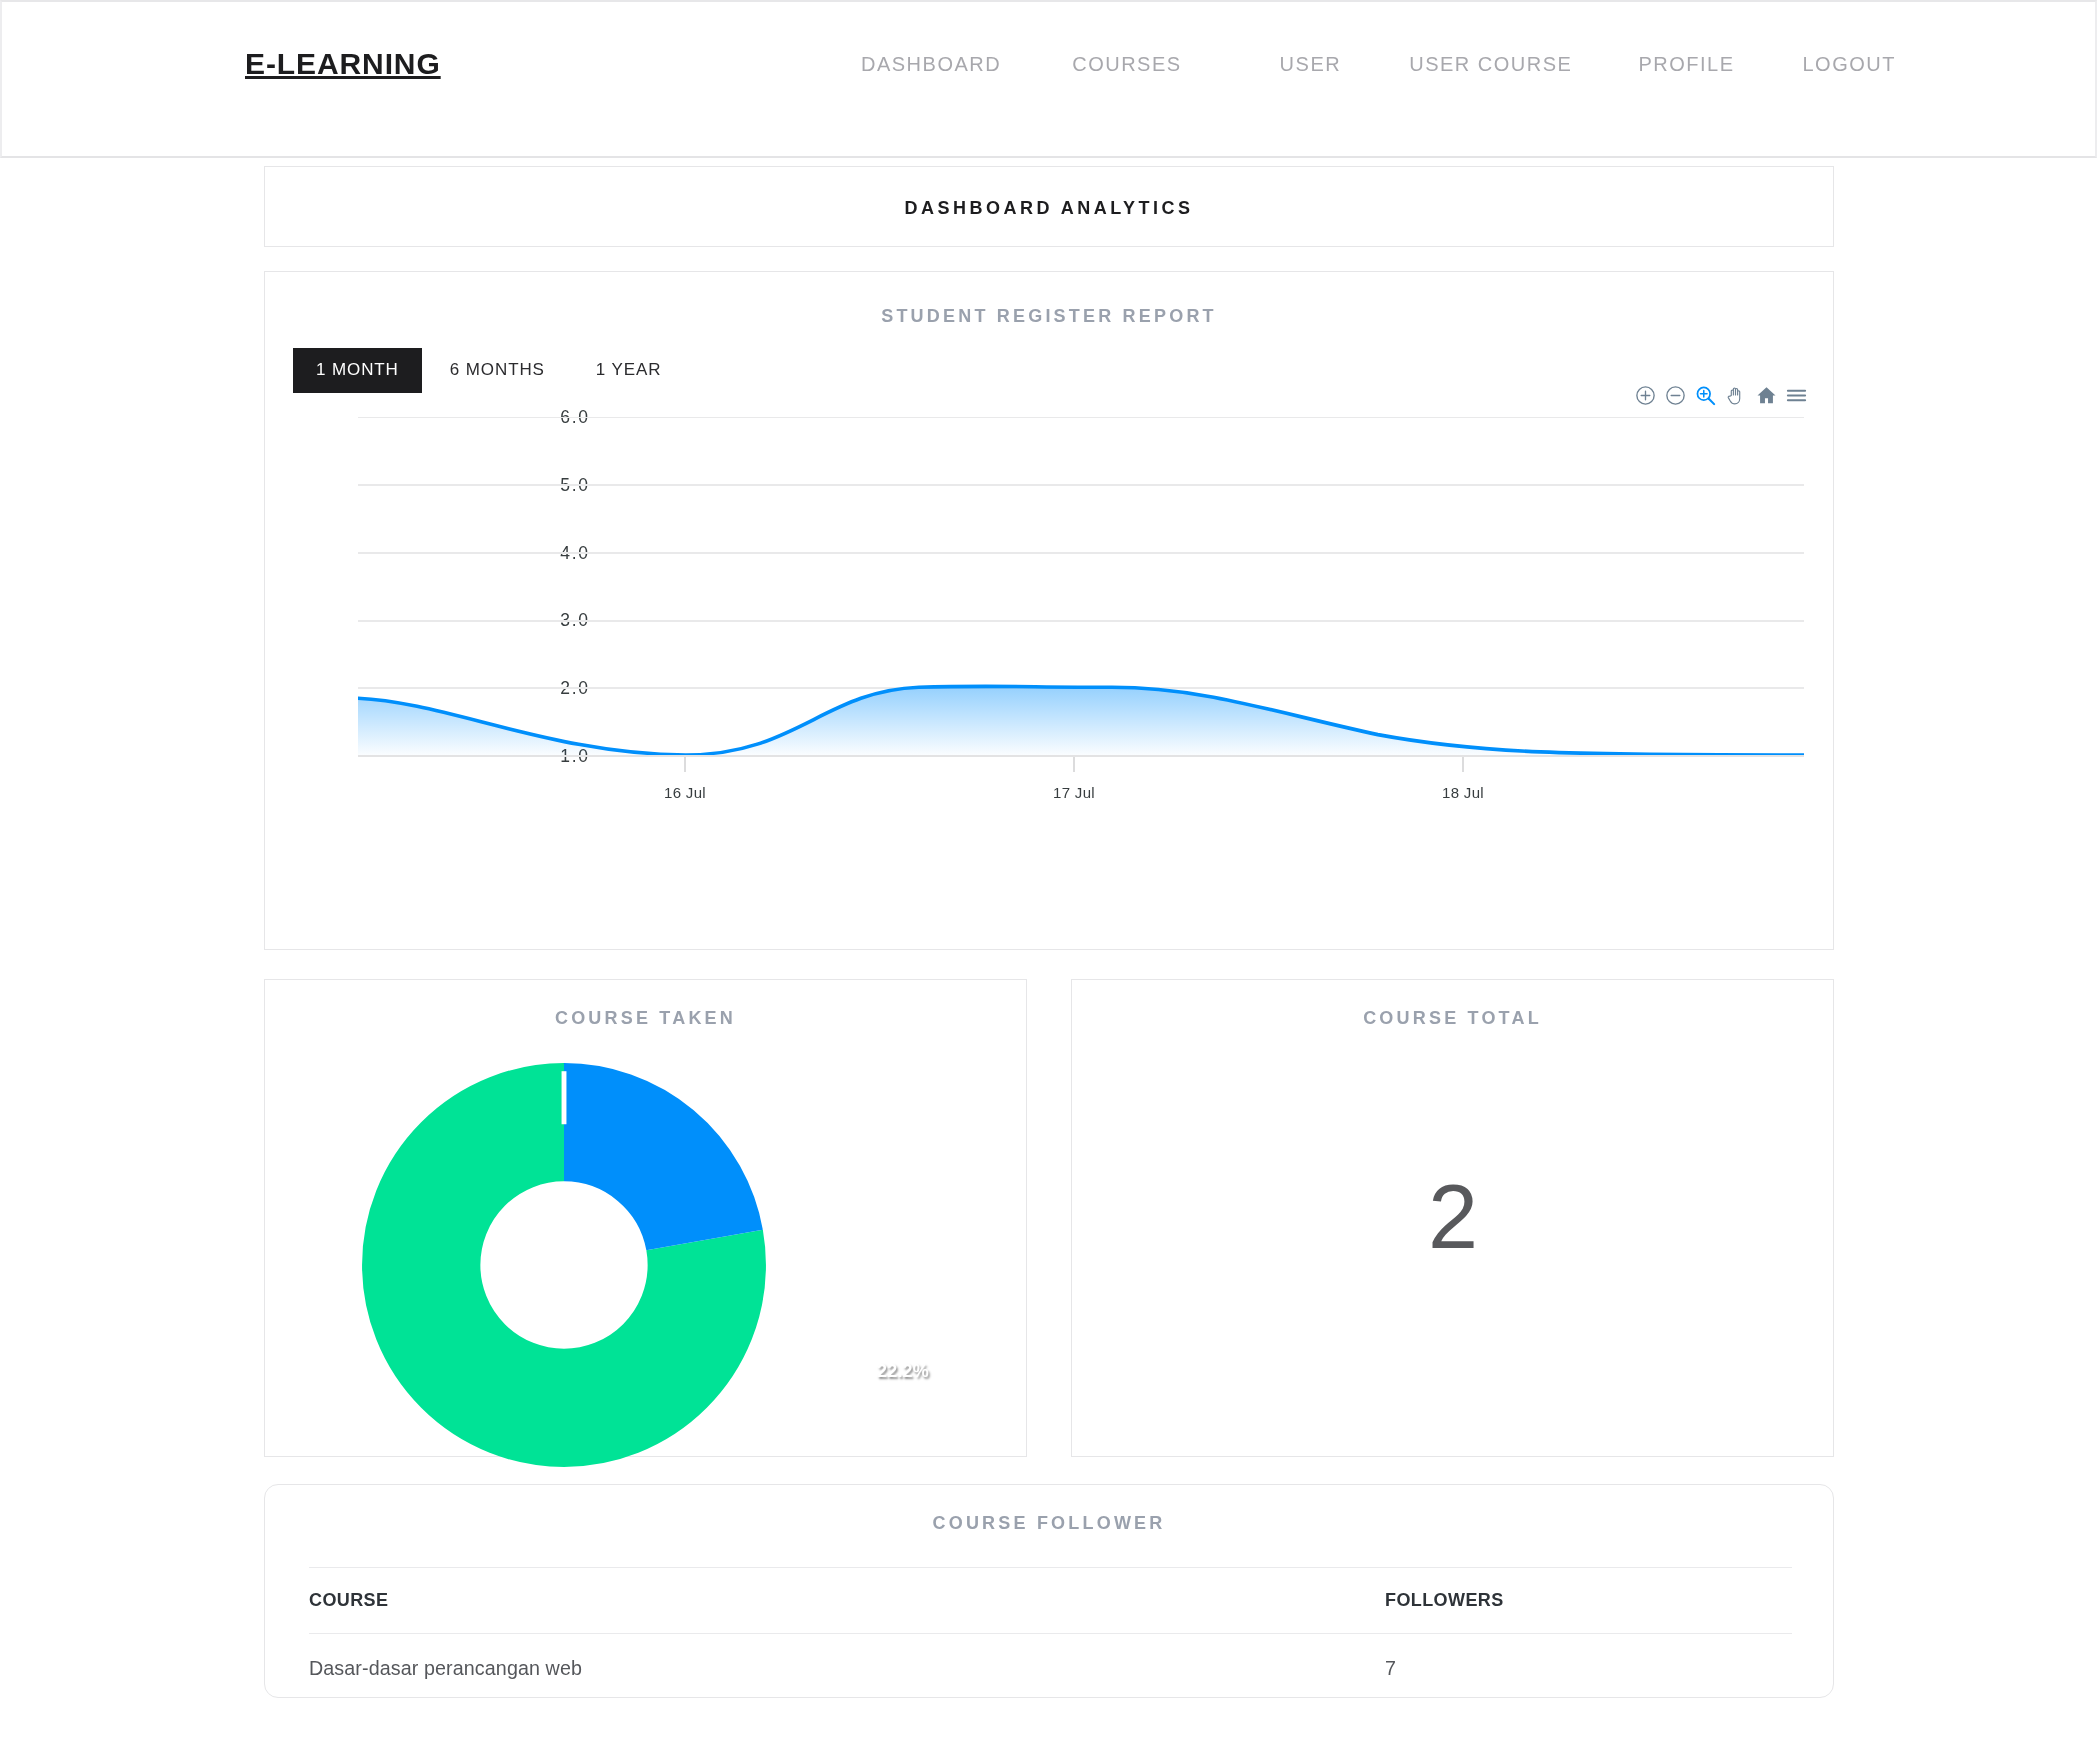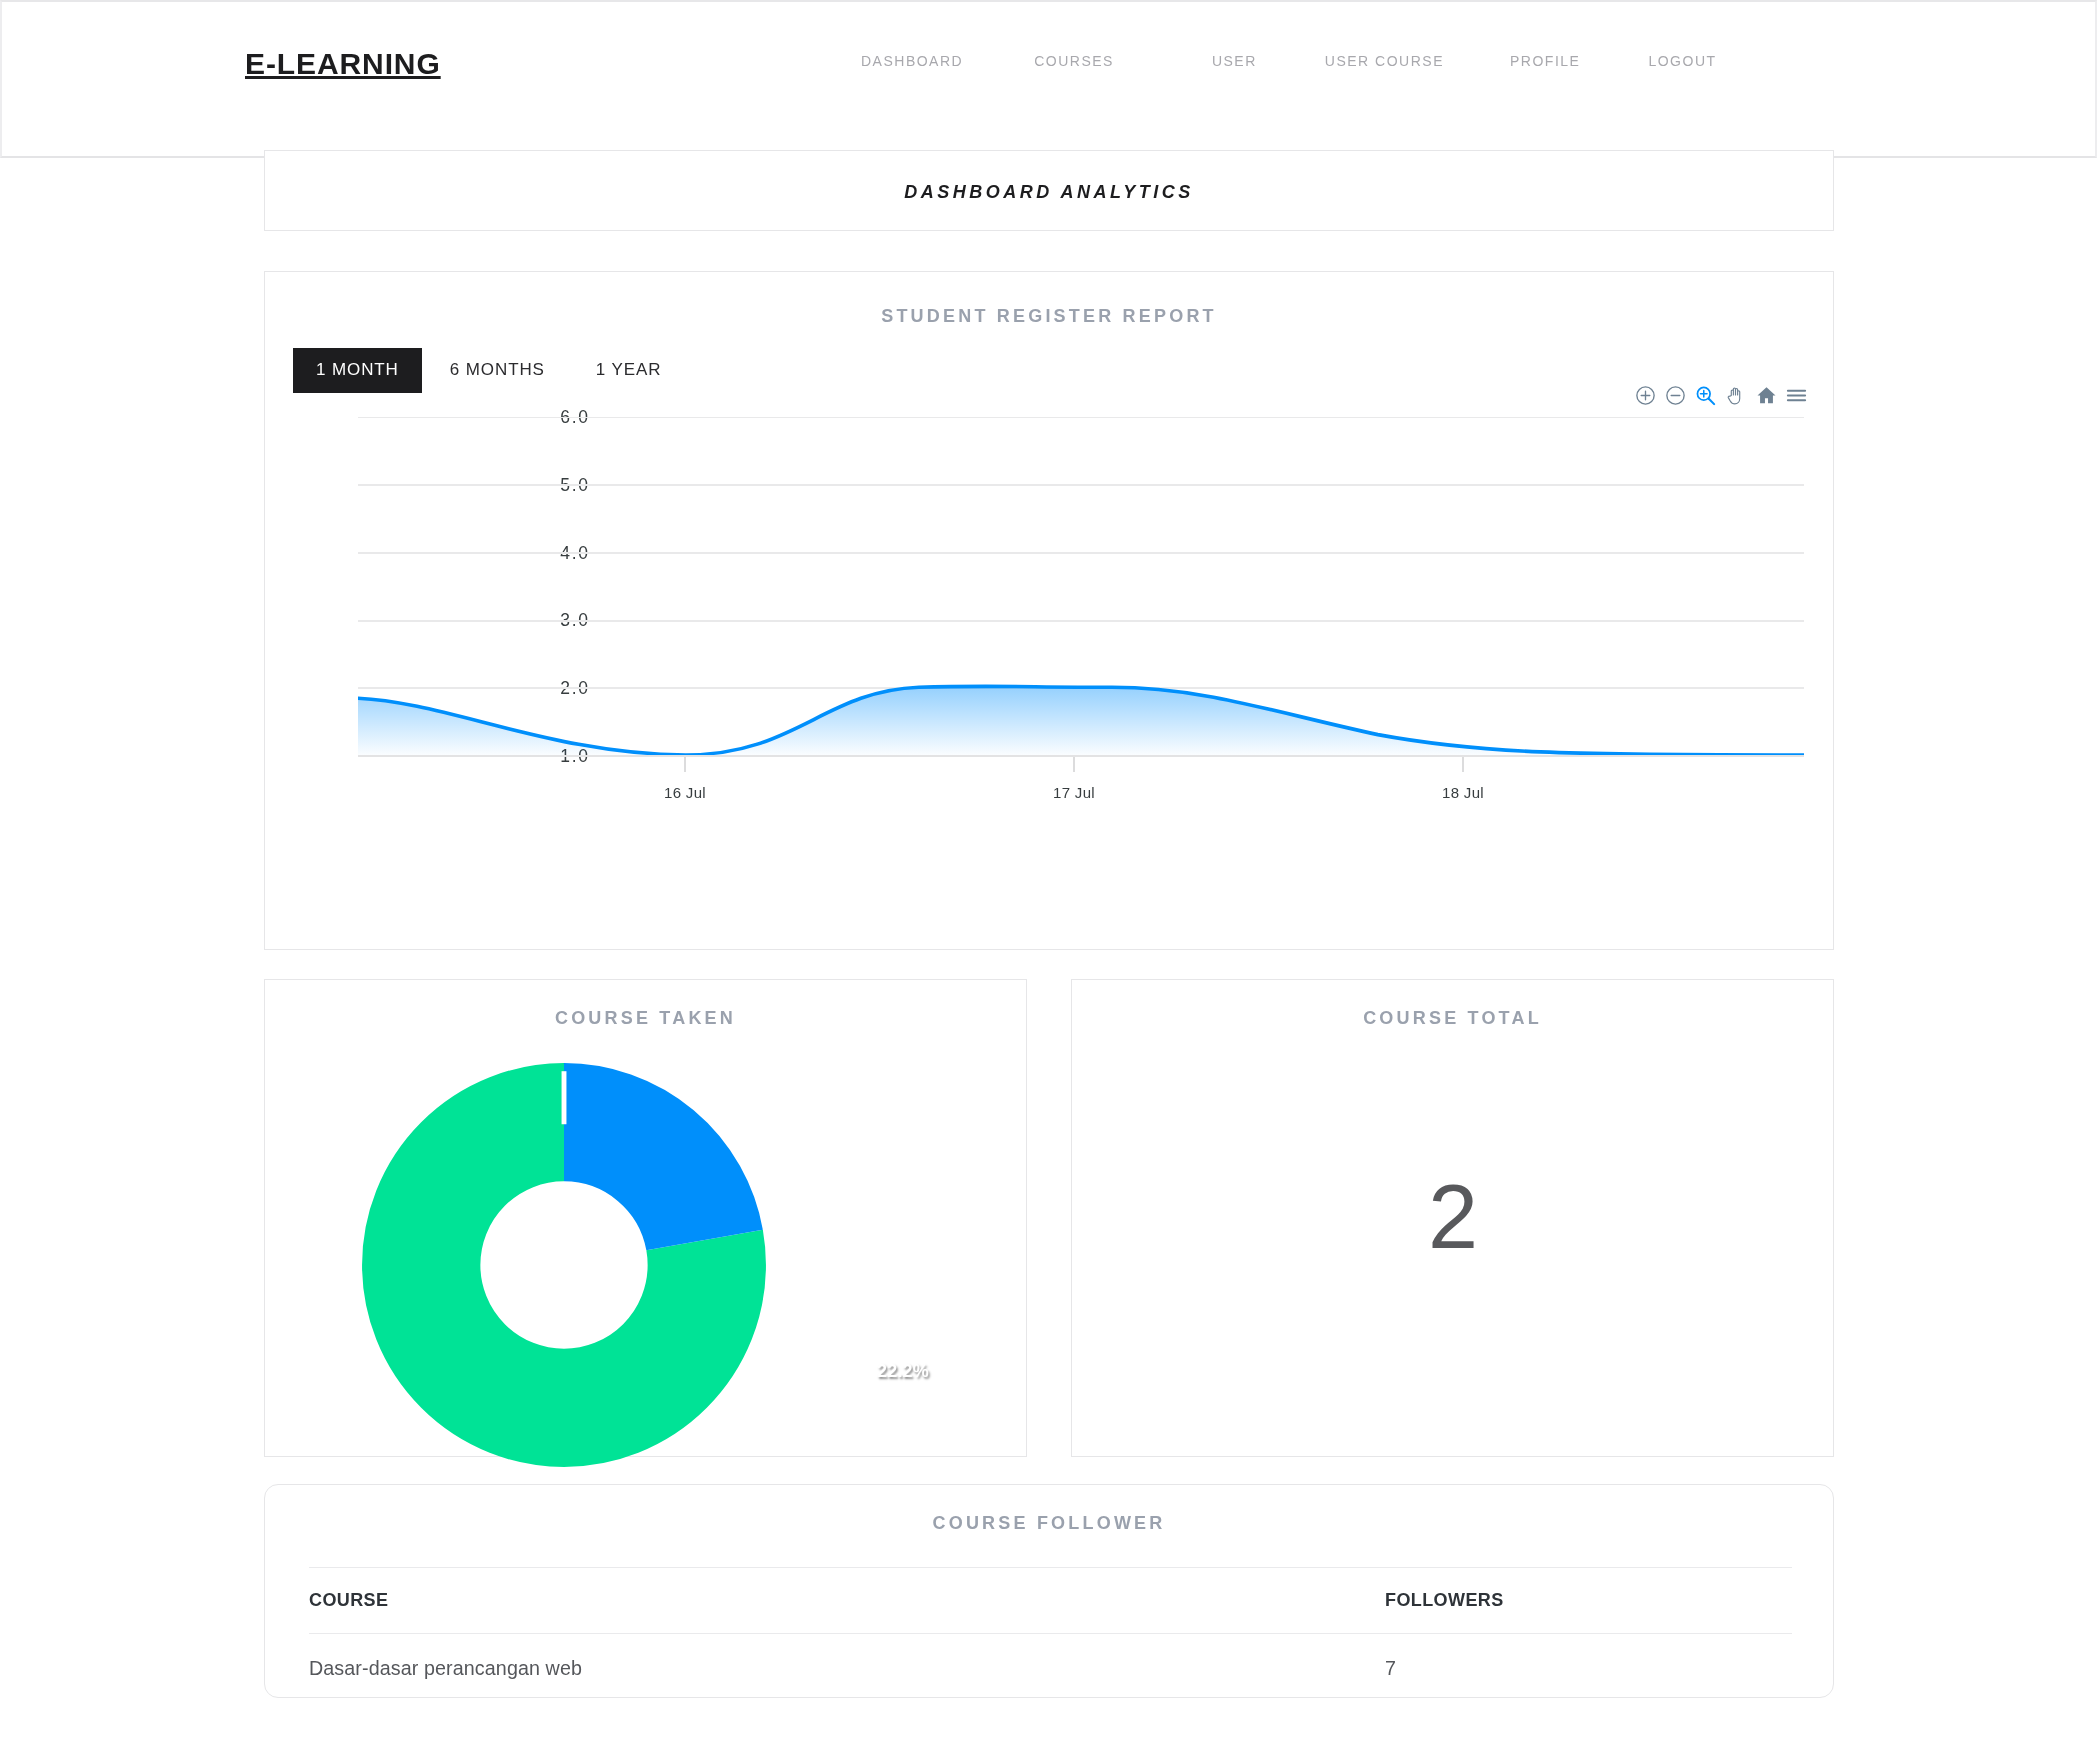--- a/index.html
+++ b/index.html
@@ -33,21 +33,21 @@
     font-family: "Liberation Sans", sans-serif;
   }
   .nav-links {
     position: absolute;
     left: 859px; top: 51px;
     display: flex;
     align-items: center;
   }
   .nav-link {
     color: #a8a8ad;
-    font-size: 14px;
+    font-size: 20px;
     letter-spacing: 1.5px;
     font-weight: 400;
     text-decoration: none;
     white-space: nowrap;
   }
   .nav-link.sp-0 { margin-right: 71px; }
   .nav-link.sp-1 { margin-right: 98px; }
   .nav-link.sp-2 { margin-right: 68px; }
   .nav-link.sp-3 { margin-right: 66px; }
   .nav-link.sp-4 { margin-right: 68px; }
@@ -61,22 +61,22 @@
   .card-title {
     text-align: center;
     color: #9aa1ad;
     font-size: 18px;
     letter-spacing: 3.2px;
     font-weight: 600;
   }
 
   
   #card-analytics {
-    left: 264px; top: 150px;
-    width: 1570px; height: 81px; font-style: italic;
+    left: 264px; top: 166px;
+    width: 1570px; height: 81px;
   }
   #card-analytics .card-title {
     margin-top: 31px;
     color: #1d1d1f;
     letter-spacing: 3.5px;
     font-weight: 700;
   }
 
   
   #card-register {

